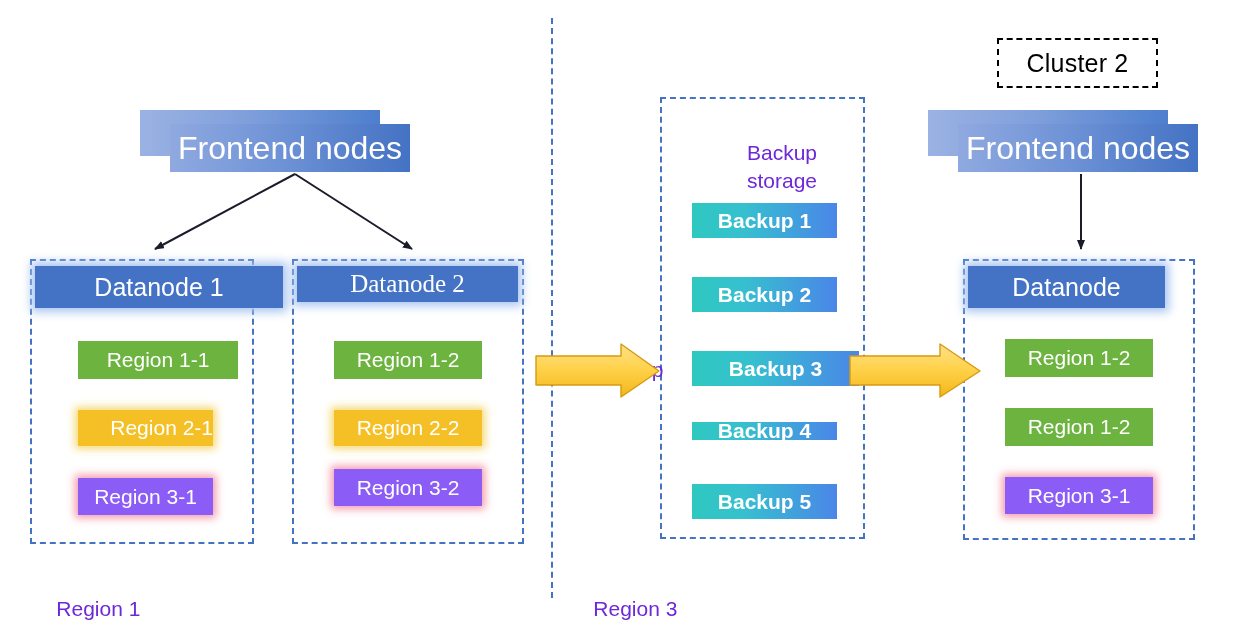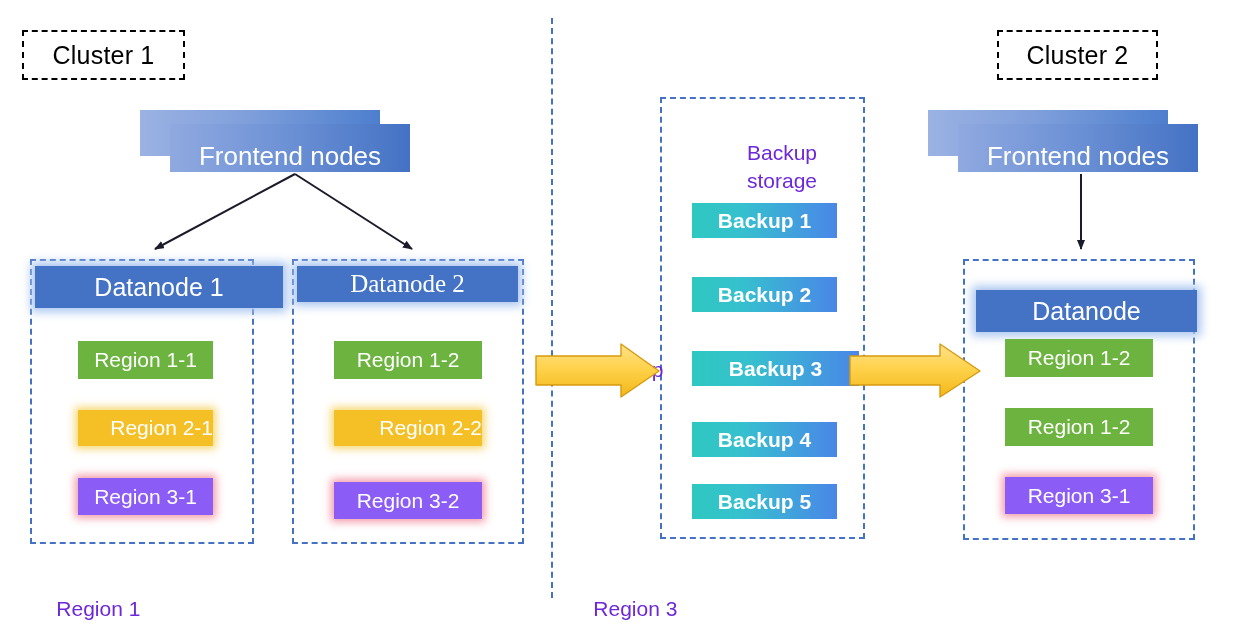--- a/index.html
+++ b/index.html
@@ -40,24 +40,24 @@
     box-sizing: border-box;
   }
 
   
   .fe-back {
     background: linear-gradient(90deg, #9bb2e3 0%, #7f9fdb 45%, #4d7fce 100%);
   }
   .fe-front {
     background: linear-gradient(90deg, #90a9e0 0%, #6f93d6 45%, #4472C4 100%);
     display: flex;
-    align-items: flex-end;
-    justify-content: center;
-    color: #ffffff;
-    font-size: 26px;
+    align-items: center;
+    justify-content: center;
+    color: #ffffff;
+    font-size: 32px;
   }
 
   
   .datanode {
     background: #4472C4;
     color: #ffffff;
     font-size: 25px;
     display: flex;
     align-items: center;
     justify-content: center;
@@ -107,57 +107,54 @@
     pointer-events: none;
   }
 </style>
 </head>
 <body>
 
 <div id="canvas">
 
   <div class="abs" style="left:551px; top:18px; width:0; height:580px; border-left:2px dashed #4472C4;"></div>
 
-  <div class="abs cluster-tag" style="left:22px; top:30px; width:163px; height:50px;">
-    <span>Cluster 1</span>
-  </div>
 
   <div class="abs" style="left:140px; top:110px; width:270px; height:62px;">
     <div class="abs fe-back" style="left:0px; top:0px; width:240px; height:46px;"></div>
     <div class="abs fe-front" style="left:30px; top:14px; width:240px; height:48px;">
       <span>Frontend nodes</span>
     </div>
   </div>
 
   <div class="abs dashed-blue" style="left:30px; top:259px; width:224px; height:285px;">
     <div class="abs datanode" style="left:3px; top:5px; width:248px; height:42px;">
       <span>Datanode 1</span>
     </div>
-    <div class="abs region green" style="left:46px; top:80px; width:135px; height:38px;">
+    <div class="abs region green" style="left:46px; top:80px; width:160px; height:38px;">
       <span>Region 1-1</span>
     </div>
     <div class="abs region yellow" style="left:46px; top:149px; width:135px; height:36px;justify-content:flex-end;">
       <span>Region 2-1</span>
     </div>
     <div class="abs region red" style="left:46px; top:217px; width:135px; height:37px;">
       <span>Region 3-1</span>
     </div>
   </div>
 
   <div class="abs dashed-blue" style="left:292px; top:259px; width:232px; height:285px;">
     <div class="abs datanode" style="left:3px; top:5px; width:221px; height:36px;font-family:Liberation Serif, serif;">
       <span>Datanode 2</span>
     </div>
     <div class="abs region green" style="left:40px; top:80px; width:148px; height:38px;">
       <span>Region 1-2</span>
     </div>
-    <div class="abs region yellow" style="left:40px; top:149px; width:148px; height:36px;justify-content:flex-end;">
+    <div class="abs region yellow" style="left:40px; top:149px; width:148px; height:36px;">
       <span>Region 2-2</span>
     </div>
-    <div class="abs region red" style="left:40px; top:221px; width:148px; height:37px;">
+    <div class="abs region red" style="left:40px; top:208px; width:148px; height:37px;">
       <span>Region 3-2</span>
     </div>
   </div>
 
   <div class="abs dashed-blue" style="left:660px; top:97px; width:205px; height:442px;">
     <div class="abs plain-label label-center" style="left:0px; top:17px; width:205px;">
       <span>Backup</span>
     </div>
     <div class="abs plain-label label-center" style="left:0px; top:45px; width:205px;">
       <span>storage</span>
@@ -165,41 +162,41 @@
 
     <div class="abs backup-chip" style="left:30px; top:104px; width:145px; height:35px;">
       <span>Backup 1</span>
     </div>
     <div class="abs backup-chip" style="left:30px; top:178px; width:145px; height:35px;">
       <span>Backup 2</span>
     </div>
     <div class="abs backup-chip" style="left:30px; top:252px; width:167px; height:35px;">
       <span>Backup 3</span>
     </div>
-    <div class="abs backup-chip" style="left:30px; top:323px; width:145px; height:35px;">
+    <div class="abs backup-chip" style="left:30px; top:323px; width:145px; height:18px;">
       <span>Backup 4</span>
     </div>
     <div class="abs backup-chip" style="left:30px; top:385px; width:145px; height:35px;">
       <span>Backup 5</span>
     </div>
   </div>
 
-  <div class="abs cluster-tag" style="left:997px; top:30px; width:161px; height:50px;">
+  <div class="abs cluster-tag" style="left:997px; top:38px; width:161px; height:50px;">
     <span>Cluster 2</span>
   </div>
 
   <div class="abs" style="left:928px; top:110px; width:270px; height:62px;">
     <div class="abs fe-back" style="left:0px; top:0px; width:240px; height:46px;"></div>
     <div class="abs fe-front" style="left:30px; top:14px; width:240px; height:48px;">
       <span>Frontend nodes</span>
     </div>
   </div>
 
   <div class="abs dashed-blue" style="left:963px; top:259px; width:232px; height:281px;">
-    <div class="abs datanode" style="left:11px; top:5px; width:221px; height:42px;margin-top:24px;">
+    <div class="abs datanode" style="left:3px; top:5px; width:197px; height:42px;">
       <span>Datanode</span>
     </div>
     <div class="abs region green" style="left:40px; top:78px; width:148px; height:38px;">
       <span>Region 1-2</span>
     </div>
     <div class="abs region green" style="left:40px; top:147px; width:148px; height:38px;">
       <span>Region 1-2</span>
     </div>
     <div class="abs region red" style="left:40px; top:216px; width:148px; height:37px;">
       <span>Region 3-1</span>

